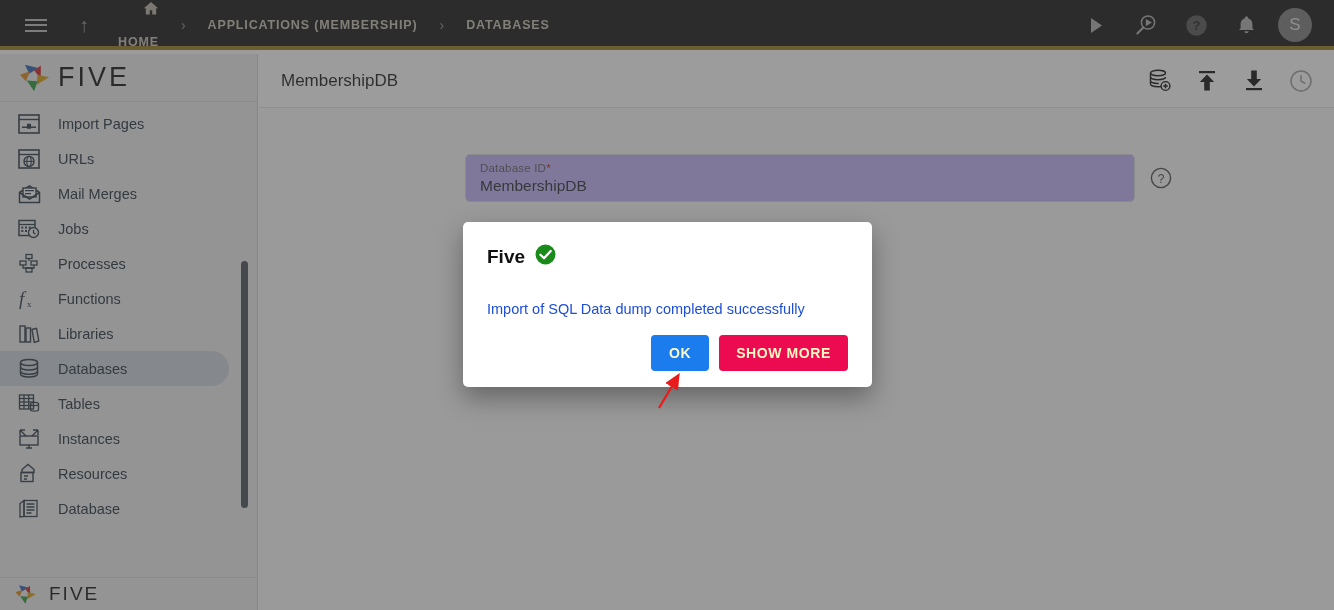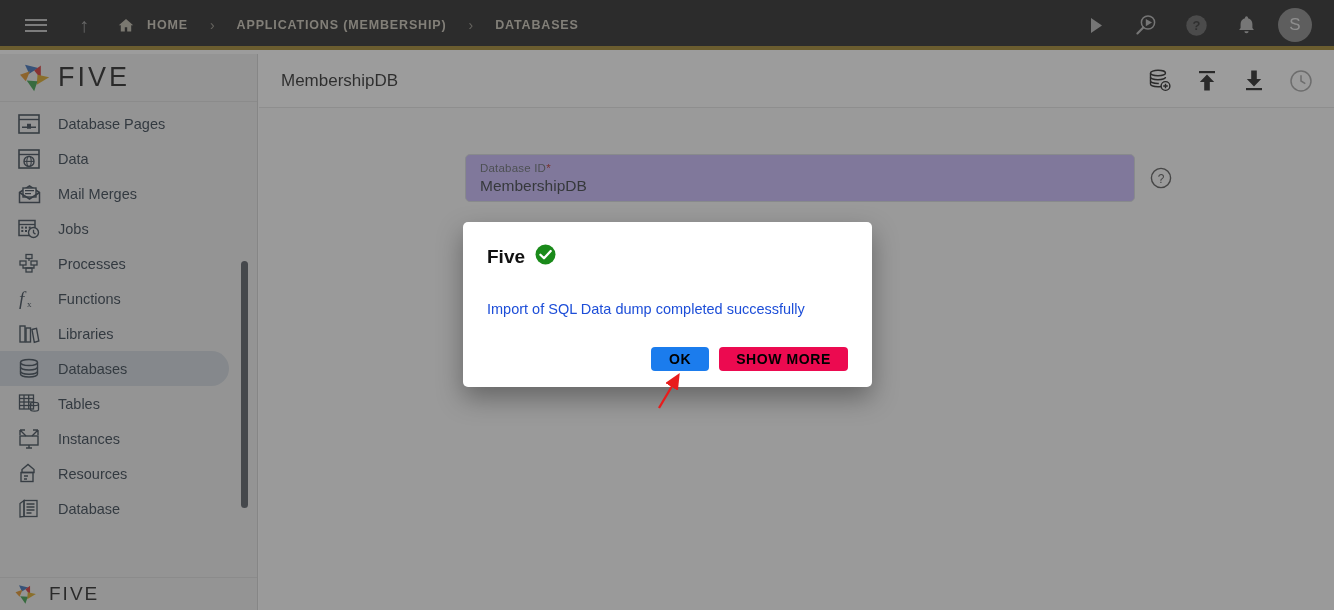--- a/index.html
+++ b/index.html
@@ -29,21 +29,21 @@
   .hamburger { margin-left: 18px; }
   .hamburger span {
     display: block; width: 22px; height: 2px; background: #bdbdbd; margin: 3.5px 0;
   }
   .uparrow { margin-left: 12px; font-size: 20px; color: #8d8d8d; line-height: 1; }
   .crumbs { display: flex; align-items: center; margin-left: 16px; }
   .crumb {
     font-size: 12.5px; letter-spacing: .85px; color: #c8c2b4;
     font-weight: 600; cursor: pointer; white-space: nowrap;
   }
-  .crumb.home-c { display: flex; align-items: center; gap: 13px; }
+  .crumb.home-c { display: flex; align-items: flex-end; gap: 19px; flex-direction: column; }
   .crumb-sep {
     color: #8e8a80; font-size: 14px; margin: 0 22px; user-select: none;
   }
   .home-icon svg { display: block; }
   .tn-right {
     margin-left: auto; display: flex; align-items: center; gap: 14px;
     padding-right: 22px;
   }
   .avatar {
     width: 34px; height: 34px; border-radius: 50%; background: #7d7d7d;
@@ -145,23 +145,23 @@
   .dlg-title-row { display: flex; align-items: center; gap: 10px; }
   .dlg-title { font-size: 19px; font-weight: bold; color: #111; }
   .dlg-msg {
     font-size: 14.5px; color: #1d4ed8; margin-top: 32px; white-space: nowrap;
   }
   .dlg-buttons {
     position: absolute; right: 24px; bottom: 16px;
     display: flex; gap: 10px;
   }
   .btn {
-    border: none; border-radius: 4px; color: #000000;
+    border: none; border-radius: 4px; color: #fef9c3;
     font-size: 14px; font-weight: bold; letter-spacing: .6px;
-    padding: 0 17px; height: 24px; cursor: pointer;
+    padding: 0 17px; height: 36px; cursor: pointer;
     font-family: "Liberation Sans", sans-serif;
   }
   .btn-ok { background: #1b7ced; min-width: 58px; }
   .btn-more { background: #ec0a50; }
 
   .annot-arrow { position: absolute; left: 640px; top: 368px; pointer-events: none; }
 </style>
 </head>
 <body>
 
@@ -239,34 +239,34 @@
     <div class="sb-list">
 
       <div class="sb-item">
         <span class="sb-ico">
           <svg width="22" height="20" viewBox="0 0 22 20">
               <rect x="1" y="1" width="20" height="18" fill="none" stroke="#2c3a47" stroke-width="1.6"></rect>
               <line x1="1" y1="5.5" x2="21" y2="5.5" stroke="#2c3a47" stroke-width="1.4"></line>
               <path fill="#2c3a47" d="M4 12.5h14v1.4H4zM9 9.8h4v5h-4z"></path>
             </svg>
         </span>
-        <span class="sb-label">Database Pages</span>
+        <span class="sb-label">Import Pages</span>
       </div>
 
       <div class="sb-item">
         <span class="sb-ico">
           <svg width="22" height="20" viewBox="0 0 22 20">
               <rect x="1" y="1" width="20" height="18" fill="none" stroke="#2c3a47" stroke-width="1.6"></rect>
               <line x1="1" y1="5.5" x2="21" y2="5.5" stroke="#2c3a47" stroke-width="1.4"></line>
               <circle cx="11" cy="12.4" r="5" fill="none" stroke="#2c3a47" stroke-width="1.4"></circle>
               <ellipse cx="11" cy="12.4" rx="2.2" ry="5" fill="none" stroke="#2c3a47" stroke-width="1.1"></ellipse>
               <line x1="6" y1="12.4" x2="16" y2="12.4" stroke="#2c3a47" stroke-width="1.1"></line>
             </svg>
         </span>
-        <span class="sb-label">Data</span>
+        <span class="sb-label">URLs</span>
       </div>
 
       <div class="sb-item">
         <span class="sb-ico">
           <svg width="23" height="20" viewBox="0 0 23 20">
               <path fill="none" stroke="#2c3a47" stroke-width="1.5" d="M1.5 8.5 11.5 2l10 6.5v10h-20z"></path>
               <rect x="5" y="4" width="13" height="9" fill="#fff" stroke="#2c3a47" stroke-width="1.4"></rect>
               <path fill="#2c3a47" d="M7 6h9v1.3H7zM7 9h6v1.3H7z"></path>
               <path fill="none" stroke="#2c3a47" stroke-width="1.5" d="M1.5 8.5 11.5 15l10-6.5"></path>
             </svg>

